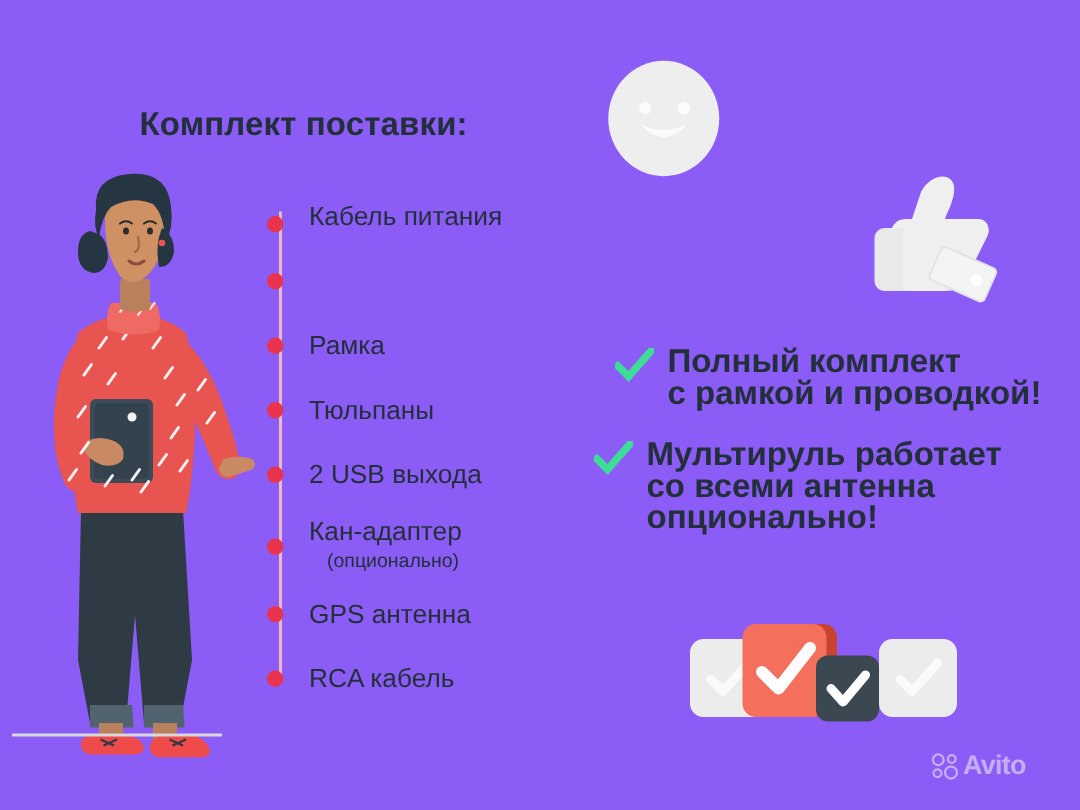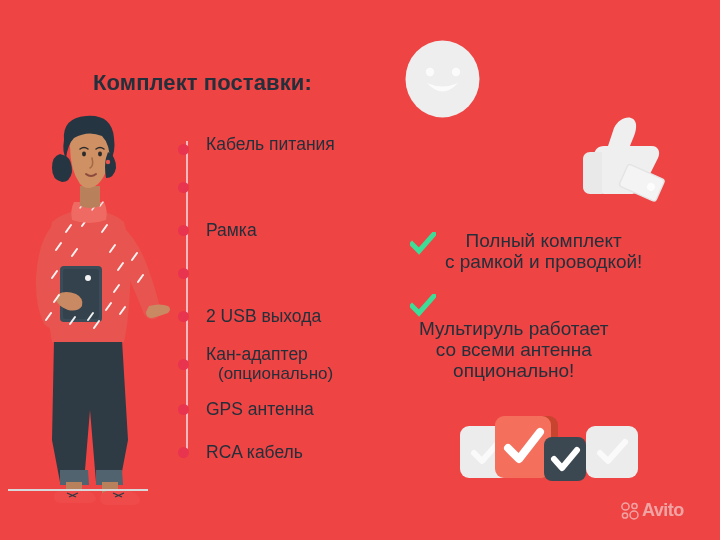--- a/index.html
+++ b/index.html
@@ -3,21 +3,21 @@
 <meta charset="utf-8">
 <style>
   * { margin:0; padding:0; box-sizing:border-box; }
   html, body { width:720px; height:540px; }
   body {
     background:#ffffff;
     font-family:"Liberation Sans","DejaVu Sans",sans-serif;
     overflow:hidden;
     position:relative;
   }
-  #canvas { position:relative; width:720px; height:540px; background:#ef4444; }
+  #canvas { position:relative; width:720px; height:540px; background:#8b5cf6; }
 
   
   .bg-shape { position:absolute; }
   #smiley { left:405px; top:40px; width:75px; height:78px; }
   #thumb  { left:578px; top:108px; width:90px; height:95px; }
 
   
   #page-title {
     position:absolute; left:93px; top:70px;
     font-size:22px; font-weight:bold; color:#23303b;
@@ -36,33 +36,33 @@
   .dot {
     width:11px; height:11px; border-radius:50%;
     background:#e8344e; flex:0 0 auto; margin-top:6px;
     position:relative; z-index:2;
   }
   .item-text { margin-left:17px; }
   .item-main {
     font-size:17.5px; color:#23303b; white-space:nowrap; line-height:22px;
   }
   .item-sub {
-    font-size:17px; color:#23303b; white-space:nowrap;
+    font-size:13px; color:#23303b; white-space:nowrap;
     line-height:17px; margin-left:12px;
   }
 
   
   .benefit { position:absolute; display:flex; align-items:flex-start; }
   .benefit .check { flex:0 0 auto; margin-top:2px; }
   .benefit-text {
-    margin-left:9px; font-size:19px; font-weight:normal;
-    color:#23303b; line-height:21px; white-space:nowrap;text-align:center;
+    margin-left:9px; font-size:22px; font-weight:bold;
+    color:#23303b; line-height:21px; white-space:nowrap;
   }
   #benefit-0 { left:410px; top:230px; }
-  #benefit-1 { left:410px; top:292px;flex-direction:column; }
+  #benefit-1 { left:396px; top:292px; }
 
   
   #cards { position:absolute; left:460px; top:410px; width:180px; height:80px; }
   .card { position:absolute; border-radius:9px; }
   #card-gray-left  { left:0px;  top:16px; width:52px; height:52px; background:#ececec; }
   #card-gray-right { left:126px;top:16px; width:52px; height:52px; background:#ececec; }
   #card-red-shadow { left:42px; top:6px;  width:56px; height:62px; background:#c8442f; border-radius:9px; }
   #card-red        { left:35px; top:6px;  width:56px; height:62px; background:#f4705c; }
   #card-navy       { left:84px; top:27px; width:42px; height:44px; background:#3b4852; border-radius:8px; }
 
@@ -207,20 +207,23 @@
 
     <div class="list-item" style="top:86px;justify-content:space-between;">
       <span class="dot"></span>
       <span class="item-text">
         <span class="item-main">Рамка</span>
       </span>
     </div>
 
     <div class="list-item" style="top:129px;">
       <span class="dot"></span>
+      <span class="item-text">
+        <span class="item-main">Тюльпаны</span>
+      </span>
     </div>
 
     <div class="list-item" style="top:172px;">
       <span class="dot"></span>
       <span class="item-text">
         <span class="item-main">2 USB выхода</span>
       </span>
     </div>
 
     <div class="list-item" style="top:210px;">

